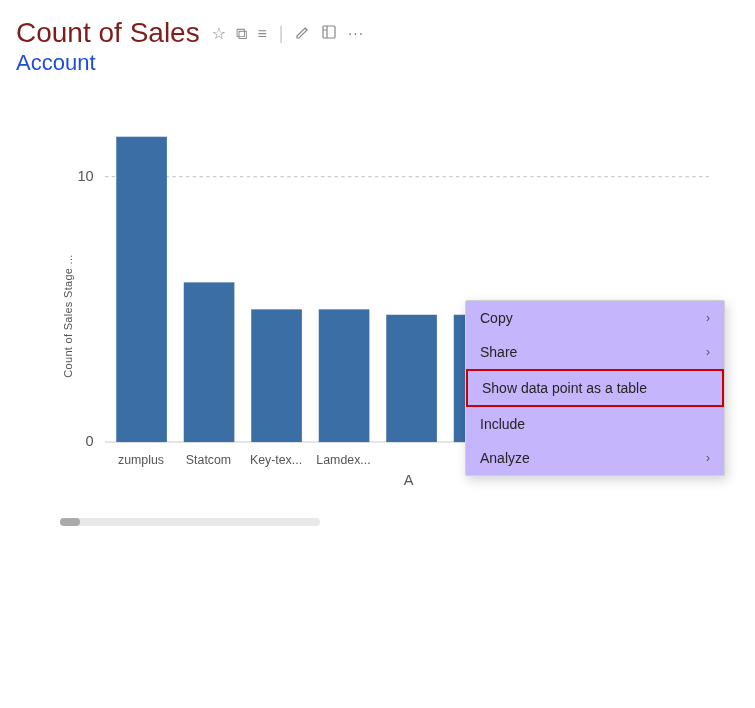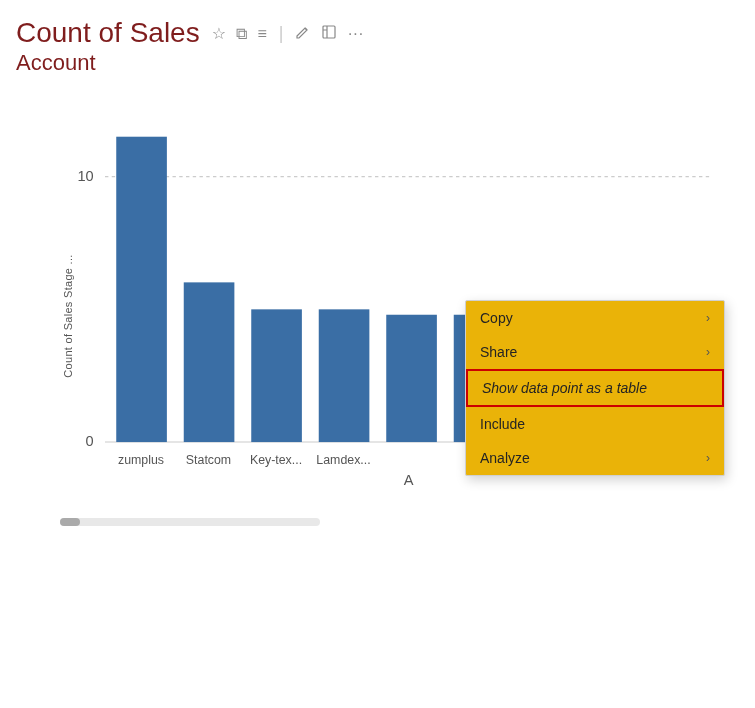--- a/index.html
+++ b/index.html
@@ -46,21 +46,21 @@
 
     .header-icon {
       cursor: pointer;
       color: #888;
       font-size: 16px;
     }
 
     .chart-subtitle {
       font-size: 22px;
       font-weight: 300;
-      color: #7f1d1d;
+      color: #1d4ed8;
       padding: 0 16px;
       margin-top: 0;
     }
 
     .chart-area {
       position: relative;
       width: 100%;
       height: 480px;
       padding: 10px 20px 60px 60px;
     }
@@ -79,21 +79,21 @@
     .chart-svg-area {
       width: 100%;
       height: 100%;
     }
 
     
     .context-menu {
       position: absolute;
       right: 30px;
       top: 300px;
-      background: #eab308;
+      background: #c4b5fd;
       border: 1px solid #d0d0d0;
       border-radius: 2px;
       box-shadow: 2px 4px 12px rgba(0,0,0,0.18);
       width: 260px;
       z-index: 100;
       font-size: 14px;
     }
 
     .context-menu-item {
       display: flex;
@@ -101,21 +101,20 @@
       justify-content: space-between;
       padding: 9px 14px;
       cursor: pointer;
       color: #252423;
       user-select: none;
     }
 
     .context-menu-highlighted-group {
       border: 2px solid #c00;
       margin: 0;
-      font-style: italic;
     }
 
     .context-menu-highlighted-group .context-menu-item {
       padding: 9px 14px;
     }
 
     .chevron {
       font-size: 12px;
       color: #555;
     }

